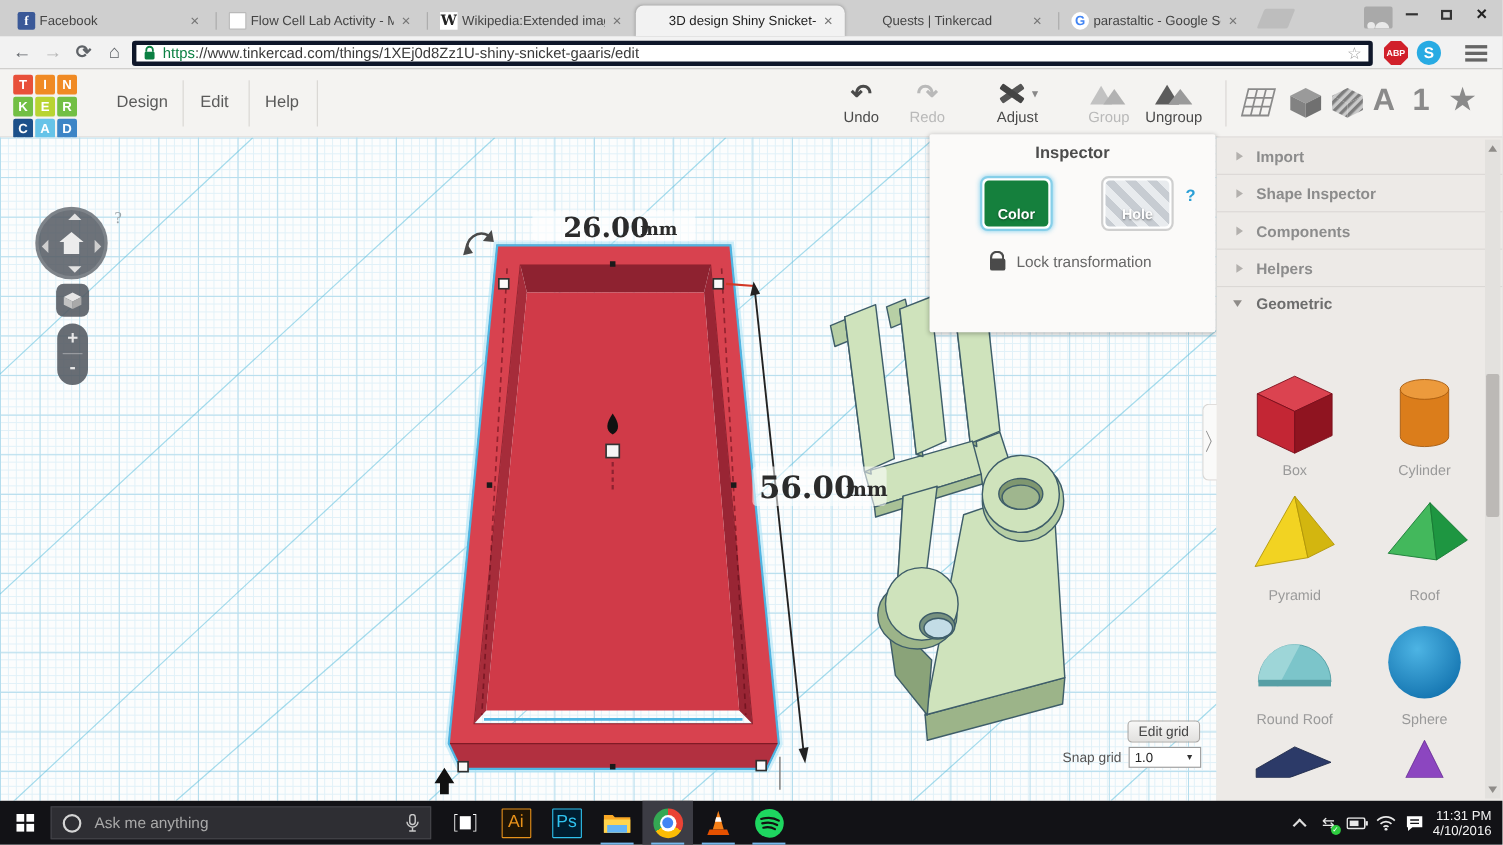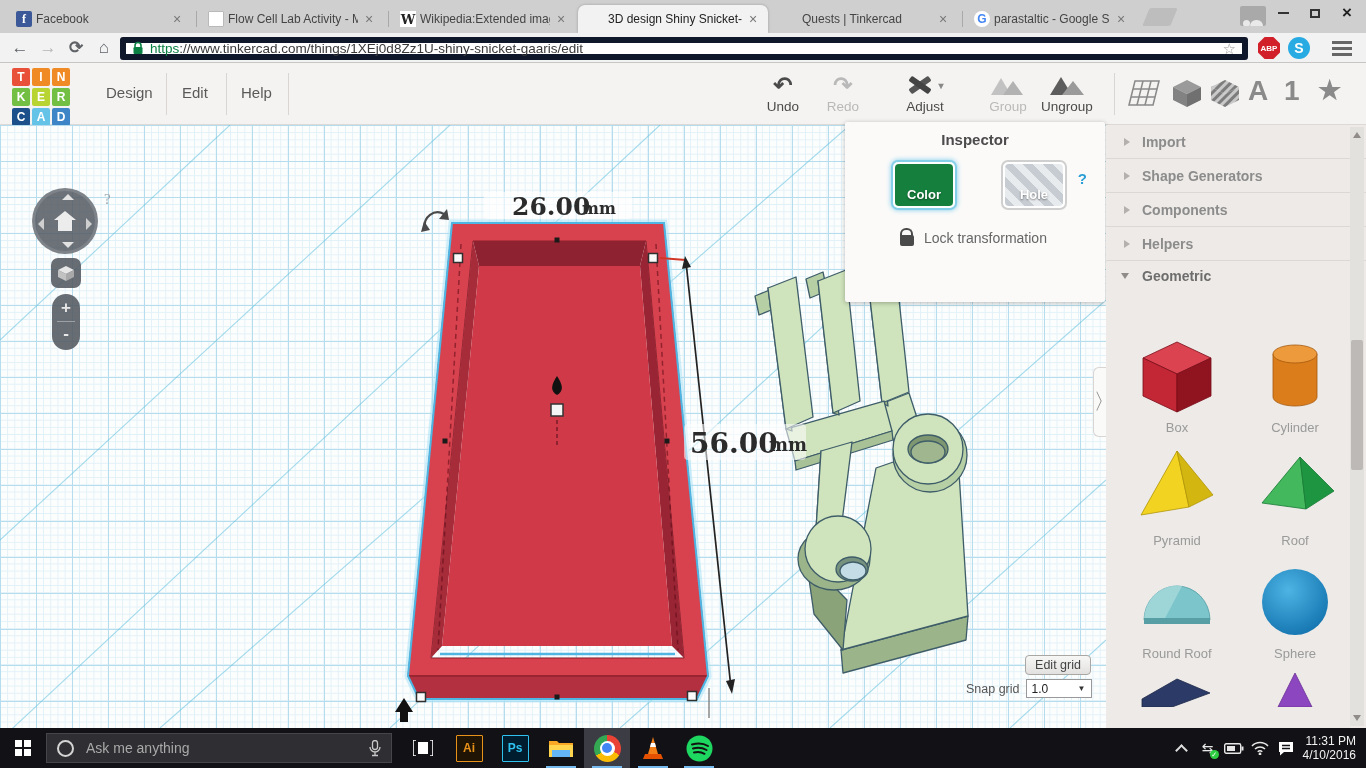--- a/index.html
+++ b/index.html
@@ -26,21 +26,21 @@
   #avatar-btn .body{width:13px;height:6px;border-radius:6px 6px 0 0;background:#e9e9e9}
   .winbtn{position:absolute;top:0;width:34px;height:26px;display:flex;align-items:center;justify-content:center;color:#222}
   .winbtn .bar{width:11px;height:2px;background:#333}
   .winbtn .box{width:10px;height:9px;border:2px solid #333}
   .winbtn.close{font-size:17px;font-weight:bold}
 
   
   #chrome-toolbar{position:absolute;left:0;top:33px;width:1366px;height:30px;background:#f2f2f2;border-bottom:1px solid #c8c6c4;display:flex;align-items:center}
   .navbtn{width:28px;text-align:center;font-size:17px;color:#5f6368;font-weight:bold}
   .navbtn.disabled{color:#b5b5b5}
-  #addressbar{position:absolute;left:120px;top:4px;width:1128px;height:23px;background:#fff;border:6px solid #0f172a;border-radius:3px;display:flex;align-items:center;padding:0 6px;font-size:13.5px}
+  #addressbar{position:absolute;left:120px;top:4px;width:1128px;height:23px;background:#fff;border:4px solid #0f172a;border-radius:3px;display:flex;align-items:center;padding:0 6px;font-size:13.5px}
   #addressbar .scheme{color:#0b8043}
   #addressbar .rest{color:#3a3a3a}
   #addressbar .star{margin-left:auto;color:#9a9a9a;font-size:15px}
   .ext{position:absolute;top:4px;width:24px;height:23px;display:flex;align-items:center;justify-content:center}
   .abp{background:#d1202a;color:#fff;border-radius:5px;font-size:8px;font-weight:bold;width:22px;height:22px;clip-path:polygon(30% 0,70% 0,100% 30%,100% 70%,70% 100%,30% 100%,0 70%,0 30%)}
   .skype{background:#28abe3;color:#fff;border-radius:50%;font-size:14px;font-weight:bold;width:22px;height:22px}
   .menu3{width:20px;height:15px;border-top:3px solid #666;border-bottom:3px solid #666;position:relative}
   .menu3:after{content:"";position:absolute;left:0;top:3px;width:100%;height:3px;background:#666}
 
   
@@ -113,21 +113,21 @@
   #taskbar{position:absolute;left:0;top:728px;width:1366px;height:40px;background:#121216;display:flex;align-items:center;color:#fff}
   #start-btn{width:46px;height:40px;display:flex;align-items:center;justify-content:center}
   .winlogo{display:grid;grid-template-columns:7px 7px;grid-template-rows:7px 7px;gap:1.5px}
   .winlogo i{background:#fff;display:block}
   #cortana{width:346px;height:30px;background:#2e2e33;border:1px solid #45454a;display:flex;align-items:center;padding:0 10px;color:#a9a9a9;font-size:14px}
   #cortana .ring{width:17px;height:17px;border:2.5px solid #d4d4d4;border-radius:50%;margin-right:12px}
   #cortana .mic{margin-left:auto;color:#c9c9c9}
   .tb-ico{width:46px;height:40px;display:flex;align-items:center;justify-content:center;position:relative}
   .tb-ico.open:after{content:"";position:absolute;bottom:0;left:8px;right:8px;height:2px;background:#76b9ed}
   .tb-ico.active{background:#3c3c44}
-  .adobe{width:27px;height:27px;display:flex;align-items:center;justify-content:center;font-size:12px;font-weight:bold;border-radius:1px}
+  .adobe{width:27px;height:27px;display:flex;align-items:center;justify-content:center;font-size:16px;font-weight:normal;border-radius:1px}
   .ai{background:#201505;border:1.5px solid #e8921a;color:#e8921a}
   .ps{background:#001d30;border:1.5px solid #2fc2ef;color:#2fc2ef}
   #tray{margin-left:auto;display:flex;align-items:center;height:40px}
   .tray-ico{width:26px;height:40px;display:flex;align-items:center;justify-content:center;color:#e8e8e8;font-size:13px;position:relative}
   #clock{text-align:right;font-size:12px;line-height:14px;margin:0 10px 0 4px;color:#f2f2f2}
   .chevup{width:9px;height:9px;border-left:2px solid #ddd;border-top:2px solid #ddd;transform:rotate(45deg);margin-top:4px}
 </style>
 </head>
 <body>
 
@@ -457,21 +457,21 @@
     <span>〉</span>
   </div>
 
 <div id="sidebar">
   <div class="side-row">
       <span class="chev-r"></span>
       <span>Import</span>
     </div>
   <div class="side-row">
       <span class="chev-r"></span>
-      <span>Shape Generators</span>
+      <span>Shape Inspector</span>
     </div>
   <div class="side-row">
       <span class="chev-r"></span>
       <span>Components</span>
     </div>
   <div class="side-row">
       <span class="chev-r"></span>
       <span>Helpers</span>
     </div>
   <div class="side-row" id="geo-row" style="height:30px">

